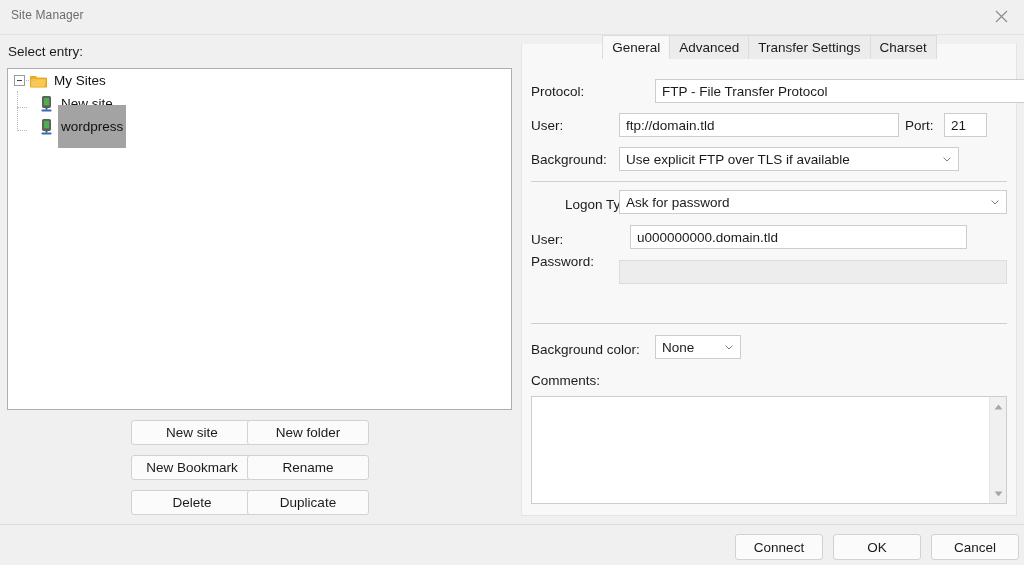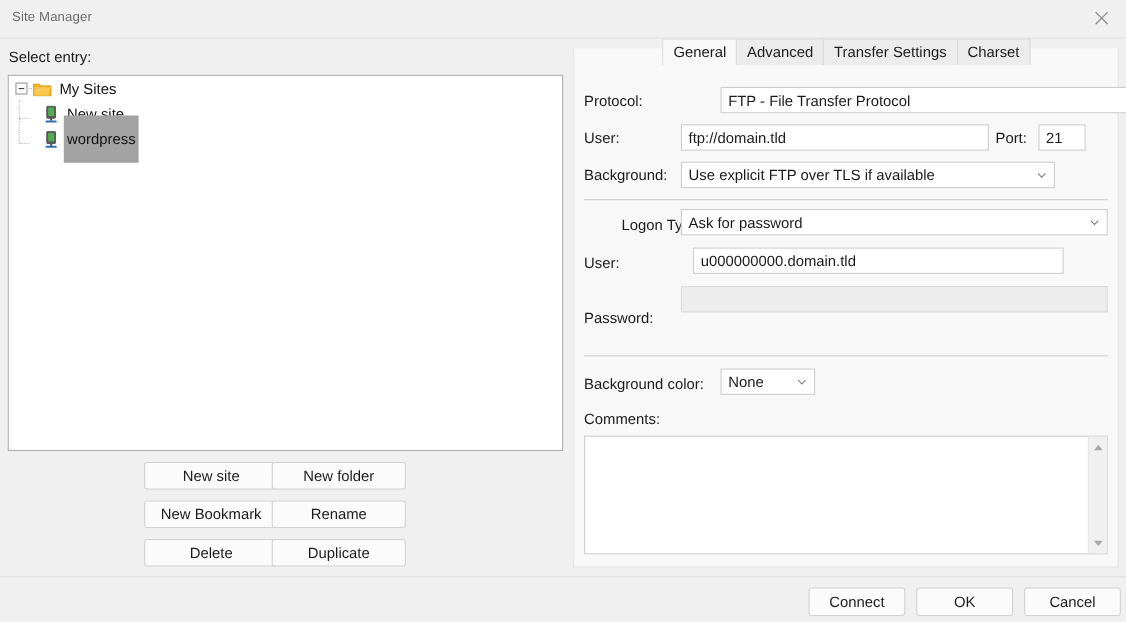--- a/index.html
+++ b/index.html
@@ -381,21 +381,21 @@
     <svg class="chev" viewBox="0 0 8 5">
         <path d="M0.6 0.6 L4 4 L7.4 0.6" stroke="#7d7d7d" stroke-width="1" fill="none"></path>
       </svg>
   </div>
 
   <div class="flabel" style="top:162px;">User:</div>
   <div class="input" style="left:98px; top:155px; width:337px;margin-left:11px;">
     <span>u000000000.domain.tld</span>
   </div>
 
-  <div class="flabel" style="top:212px;">Password:</div>
+  <div class="flabel" style="top:184px;">Password:</div>
   <div class="input disabled" style="left:98px; top:190px; width:388px;">
     <span></span>
   </div>
 
   <div class="sep" style="top:253px;"></div>
 
   <div class="flabel" style="top:272px;">Background color:</div>
   <div class="select" style="left:134px; top:265px; width:86px;">
     <span>None</span>
     <svg class="chev" viewBox="0 0 8 5">

